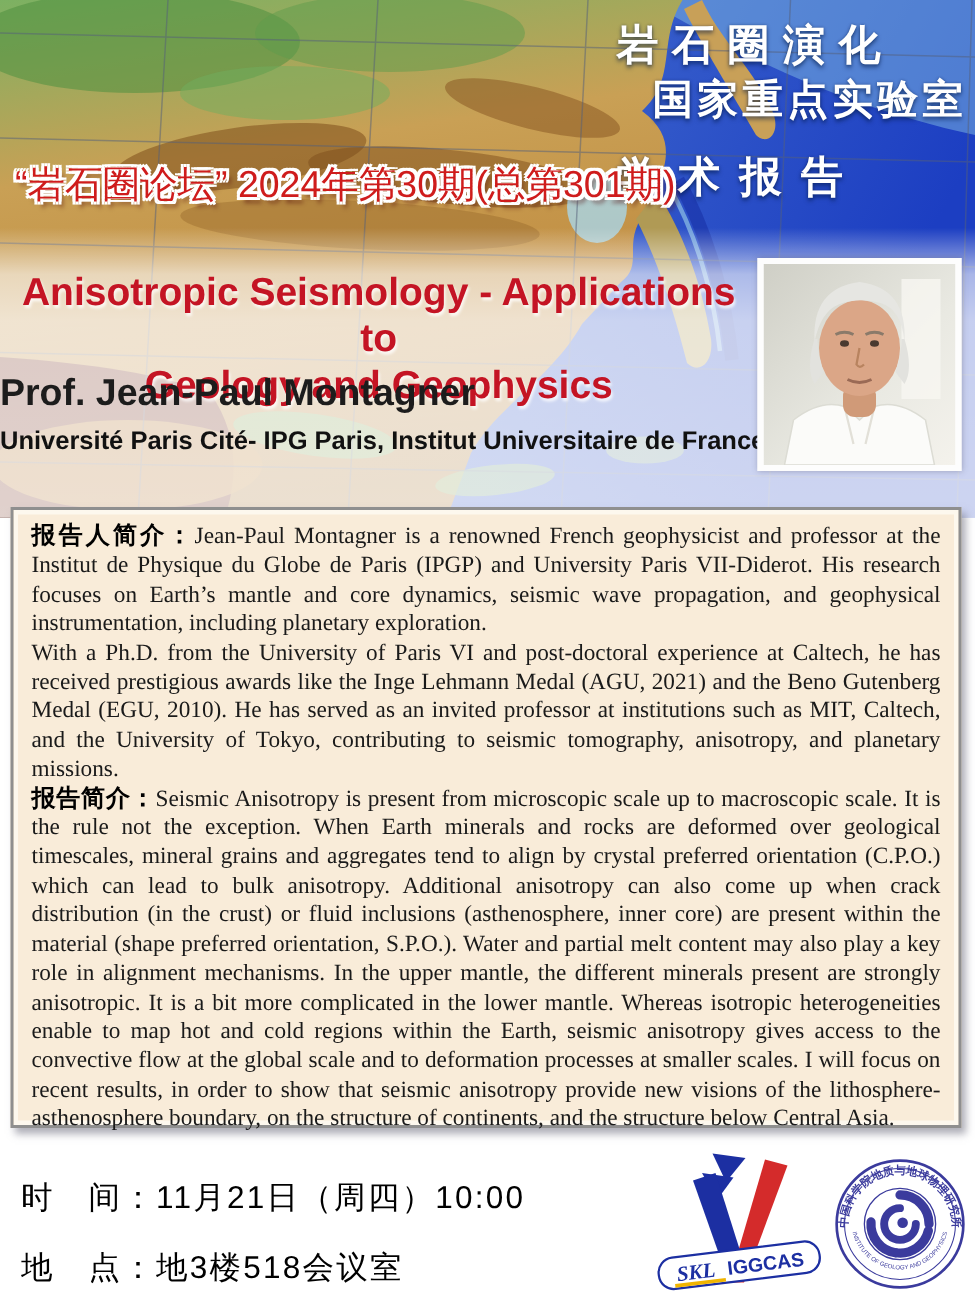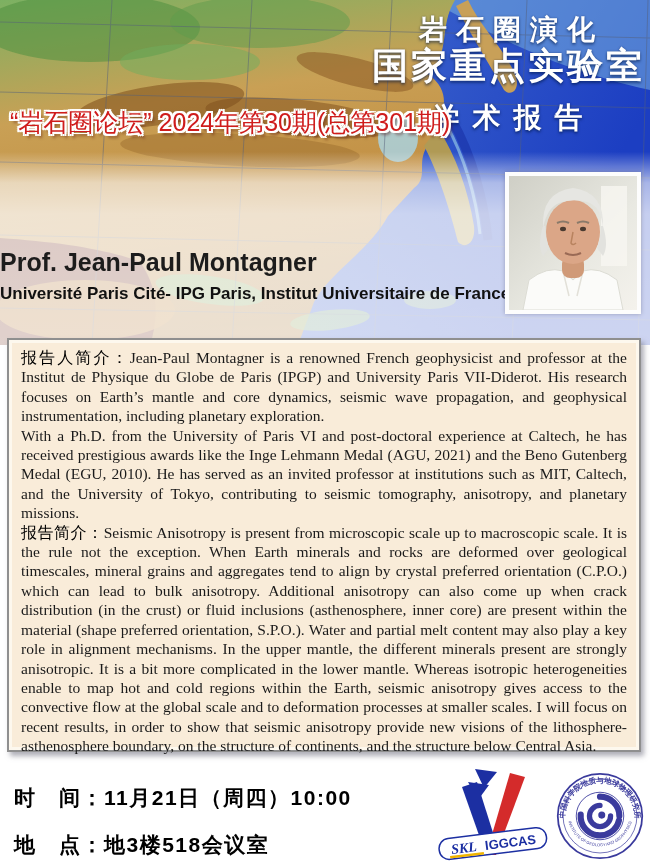--- a/index.html
+++ b/index.html
@@ -14,26 +14,26 @@
     position:absolute;top:0;left:0;width:650px;height:345px;pointer-events:none;
     background:linear-gradient(180deg,
       rgba(255,255,255,0) 0%,
       rgba(255,255,255,0) 44%,
       rgba(255,255,255,.62) 53%,
       rgba(255,255,255,.75) 62%,
       rgba(255,255,255,.78) 100%);
   }
   
   .lab-title{
-    position:absolute;top:12px;right:8px;text-align:center;color:#fff;font-weight:bold;
+    position:absolute;top:12px;right:8px;text-align:left;color:#fff;font-weight:bold;
     text-shadow:0 2px 3px rgba(0,25,70,.55), 0 0 2px rgba(0,25,70,.4);
     line-height:36px;white-space:nowrap;
   }
   .lab-title .l1{font-size:28px;letter-spacing:9px;margin-right:-9px;}
-  .lab-title .l2{font-size:36px;letter-spacing:3px;margin-right:-3px;}
+  .lab-title .l2{font-size:27px;letter-spacing:3px;margin-right:-3px;margin-left:24px;}
   .lab-title .l3{font-size:28px;letter-spacing:13px;margin-right:-13px;margin-top:16px;}
   
   .series{
     position:absolute;top:106px;left:10px;width:470px;
     font-size:25px;font-weight:normal;color:#cf1c1c;white-space:nowrap;
     text-shadow:-2px -2px 0 #fff,2px -2px 0 #fff,-2px 2px 0 #fff,2px 2px 0 #fff,
                 -2px 0 0 #fff,2px 0 0 #fff,0 -2px 0 #fff,0 2px 0 #fff,
                 3px 4px 3px rgba(80,10,10,.55);
   }
   
@@ -62,25 +62,25 @@
     position:absolute;top:338px;left:7px;width:634px;height:414px;box-sizing:border-box;
     background:#f9ecd9;border:2px solid #8f8f8f;
     box-shadow:3px 4px 5px rgba(110,110,125,.55), inset 0 0 0 3px #fdf8ee;
     padding:8px 12px 6px 12px;
   }
   .abstract-box p{
     margin:0;text-align:justify;color:#1a1a1a;
     font-family:"Liberation Serif",serif;font-size:15.5px;line-height:19.4px;
   }
   .abstract-box .cn-label{
-    font-family:"Liberation Sans",sans-serif;font-weight:normal;font-size:16px;color:#000;
+    font-family:"Liberation Sans",sans-serif;font-weight:bold;font-size:16px;color:#000;
   }
   
   .footer-row{
-    position:absolute;left:14px;color:#000;font-weight:bold;font-size:21px;
+    position:absolute;left:14px;color:#000;font-weight:normal;font-size:21px;
     letter-spacing:1.5px;white-space:nowrap;
   }
   .footer-row.time{top:784px;}
   .footer-row.place{top:831px;}
   .logo-skl{position:absolute;top:767px;left:437px;}
   .logo-iggcas{position:absolute;top:772px;left:556px;}
 </style>
 </head>
 <body>
 
@@ -148,20 +148,24 @@
     <div class="wash"></div>
 
     <div class="lab-title">
       <div class="l1">岩石圈演化</div>
       <div class="l2">国家重点实验室</div>
       <div class="l3">学术报告</div>
     </div>
 
     <div class="series">“岩石圈论坛” 2024年第30期(总第301期)</div>
 
+    <div class="talk-title">
+      <div>Anisotropic Seismology - Applications to</div>
+      <div>Geology and Geophysics</div>
+    </div>
     <div class="speaker">Prof. Jean-Paul Montagner</div>
     <div class="affiliation">Université Paris Cité- IPG Paris, Institut Universitaire de France</div>
 
     <div class="photo">
       <svg width="128" height="134" viewBox="0 0 128 134">
         <defs>
           <linearGradient id="phBg" x1="0" y1="0" x2="1" y2="1">
             <stop offset="0" stop-color="#cfcfc6"></stop>
             <stop offset="0.6" stop-color="#e9e9e2"></stop>
             <stop offset="1" stop-color="#f4f2ec"></stop>

